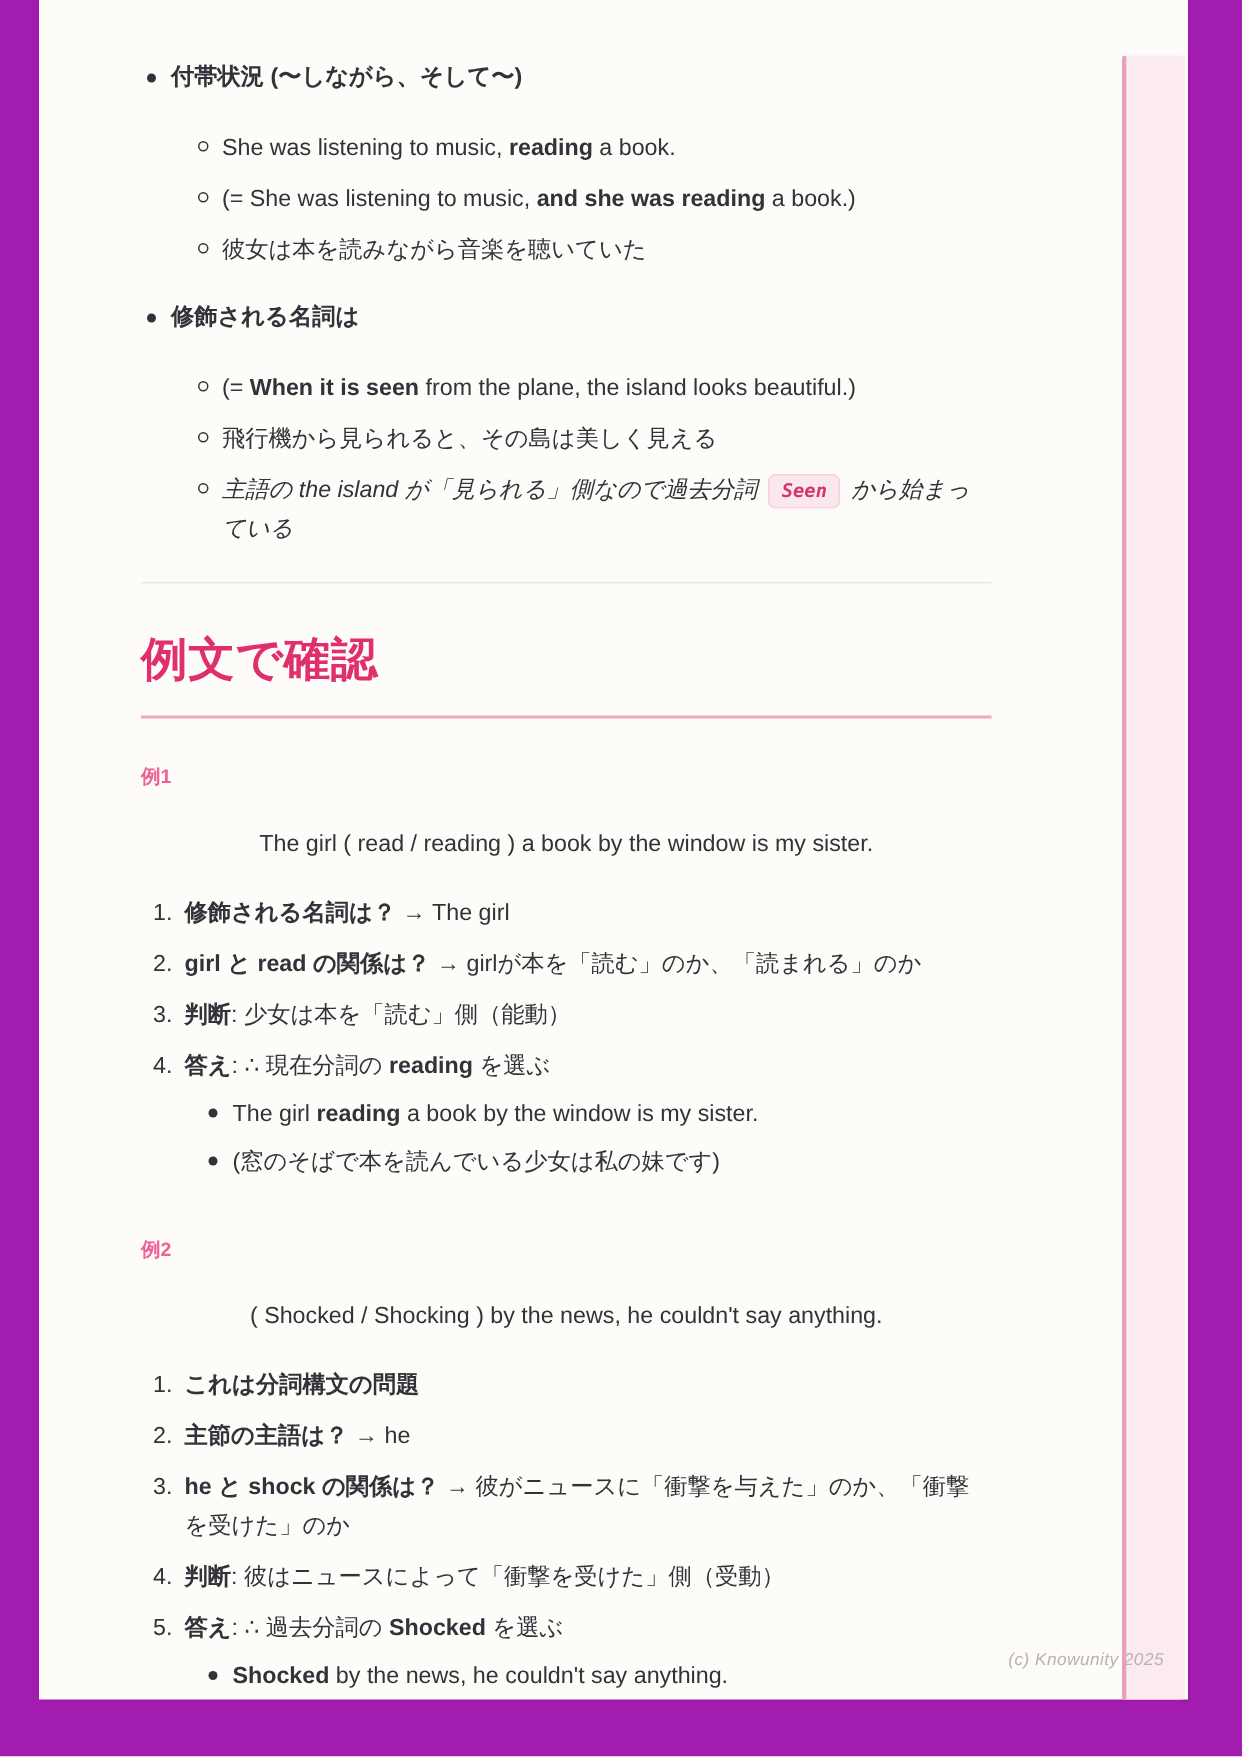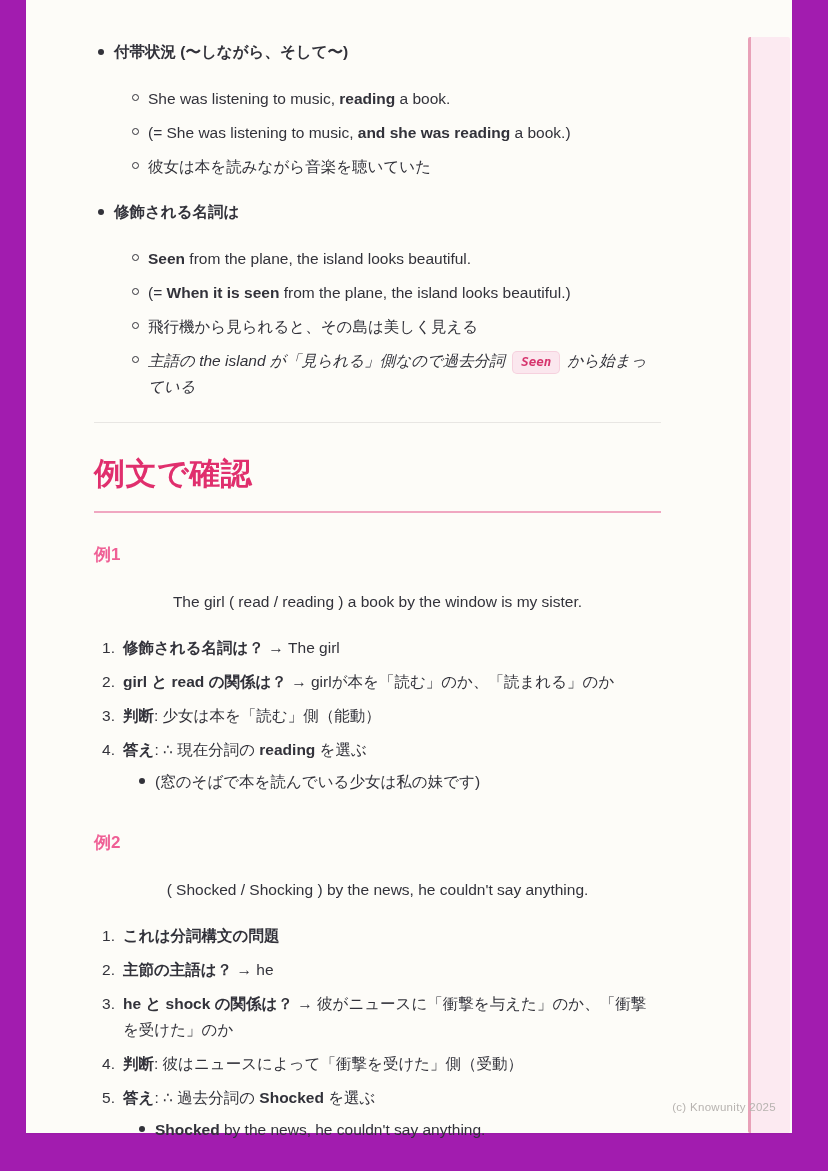--- a/index.html
+++ b/index.html
@@ -74,21 +74,21 @@
   .main-heading {
     margin: 30px 0 0 0;
     font-size: 31px; font-weight: 700;
     letter-spacing: 0.5px;
     color: var(--accent, #e02f6d);
     padding-bottom: 16px;
     border-bottom: 2px solid var(--underline, #f0a7c1);
   }
   .ex-label {
     margin: 30px 0 0 0;
-    font-size: 17px; font-weight: 600;
+    font-size: 13px; font-weight: 600;
     color: var(--accent-sub, #ef5f95);
   }
   .problem { margin: 24px 0 0 0; font-size: 15.5px; line-height: 24px; text-align: center; }
 
   
   .steps { margin: 21px 0 0 6px; }
   .step { display: flex; margin-bottom: 8px; font-size: 15.5px; line-height: 26px; }
   .num { flex: 0 0 auto; min-width: 15px; text-align: right; margin-right: 8px; }
   .step-body { flex: 1; }
   .answers { margin: 6px 0 0 12px; }
@@ -105,20 +105,21 @@
     box-sizing: border-box;
   }
   .footer {
     position: absolute;
     top: 1101px; left: 598px; width: 178px;
     text-align: right;
     font-size: 11.5px;
     letter-spacing: 0.3px;
     color: var(--footer, #b7b3b0);
     z-index: 2;
+    font-style: italic;
   }
 </style>
 </head>
 <body>
 
 <div class="canvas">
   <div class="sheet">
     <div class="content">
 
       <ul class="top-list" id="bullet-sections">
@@ -162,28 +163,20 @@
                 <span class="disc"></span>
               </span>
               <div class="text"><span class="b">修飾される名詞は</span></div>
             </div>
             <ul class="sub-list">
               <li class="sub-item">
                 <div class="row">
                   <span class="mark">
                     <span class="circ"></span>
                   </span>
-                  <div class="text"><span class="b">Seen</span><span> from the plane, the island looks beautiful.</span></div>
-                </div>
-              </li>
-              <li class="sub-item">
-                <div class="row">
-                  <span class="mark">
-                    <span class="circ"></span>
-                  </span>
                   <div class="text"><span>(= </span><span class="b">When it is seen</span><span> from the plane, the island looks beautiful.)</span></div>
                 </div>
               </li>
               <li class="sub-item">
                 <div class="row">
                   <span class="mark">
                     <span class="circ"></span>
                   </span>
                   <div class="text"><span>飛行機から見られると、その島は美しく見える</span></div>
                 </div>
@@ -224,20 +217,28 @@
               <span class="num">3.</span>
               <div class="step-body">
                 <div class="line"><span class="b">判断</span><span>: 少女は本を「読む」側（能動）</span></div>
               </div>
             </li>
             <li class="step">
               <span class="num">4.</span>
               <div class="step-body">
                 <div class="line"><span class="b">答え</span><span>: ∴ 現在分詞の </span><span class="b">reading</span><span> を選ぶ</span></div>
                 <ul class="answers">
+                  <li class="answer">
+                    <div class="row">
+                      <span class="mark">
+                        <span class="disc"></span>
+                      </span>
+                      <div class="text"><span>The girl </span><span class="b">reading</span><span> a book by the window is my sister.</span></div>
+                    </div>
+                  </li>
                   <li class="answer">
                     <div class="row">
                       <span class="mark">
                         <span class="disc"></span>
                       </span>
                       <div class="text"><span>(窓のそばで本を読んでいる少女は私の妹です)</span></div>
                     </div>
                   </li>
                 </ul>
               </div>

